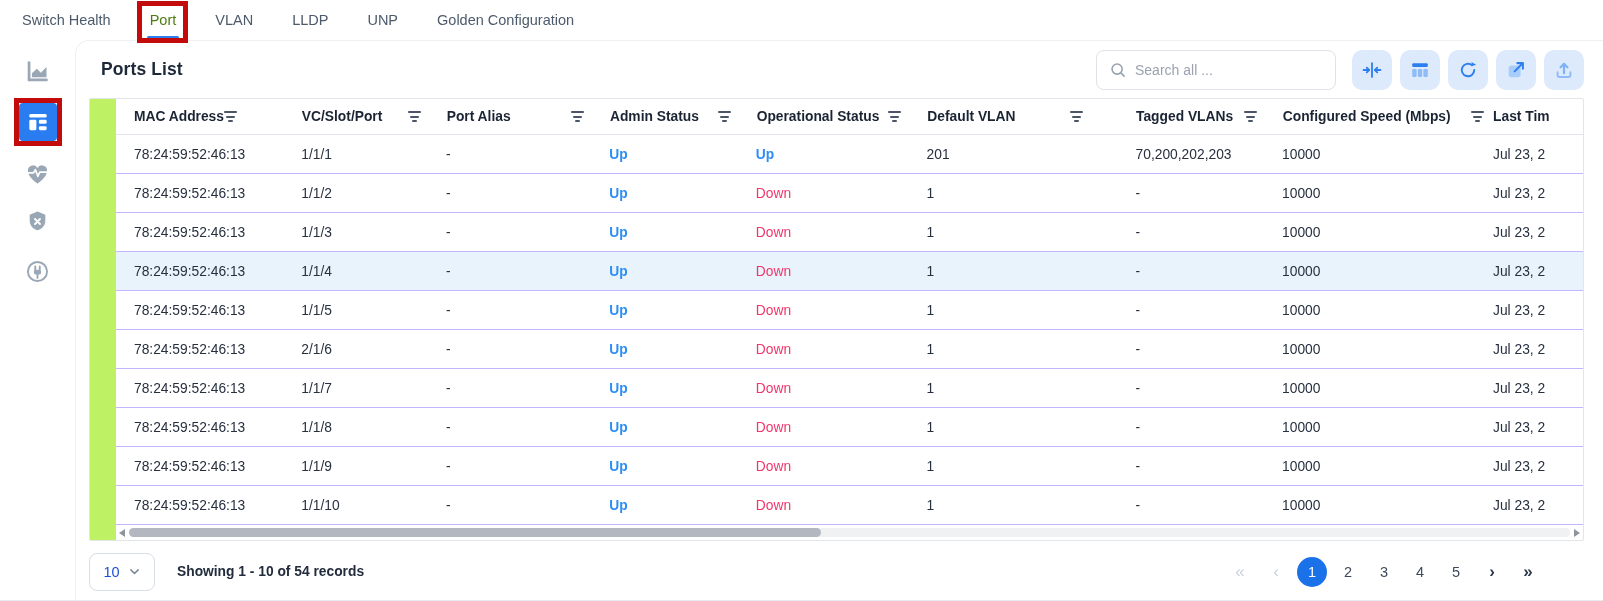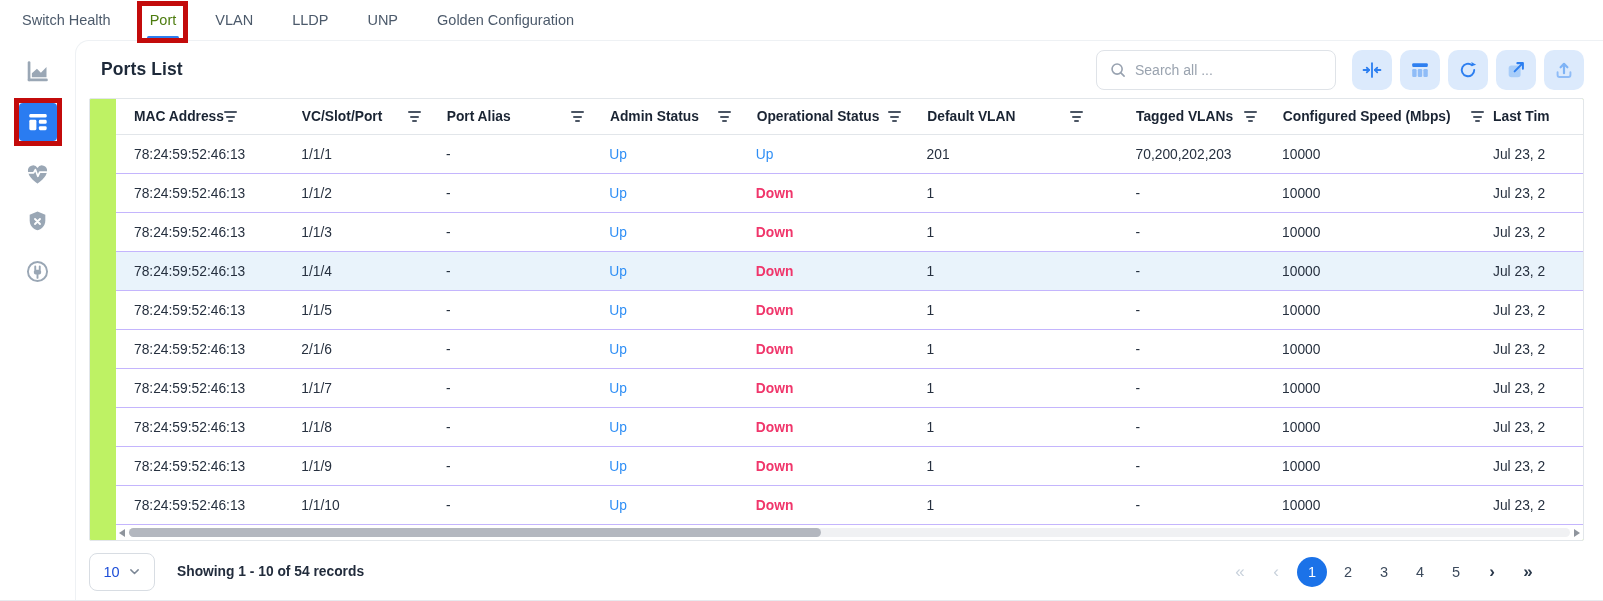--- a/index.html
+++ b/index.html
@@ -44,22 +44,22 @@
   .c2 { width:175px; }
   .c3 { width:157px; }
   .c4 { width:183px;gap:8px; }
   .c5 { width:195px; }
   .c6 { width:157px;margin-left:27px; }
   .c7 { width:226px;gap:20px; }
   .c8 { flex:1; min-width:90px; }
   .filter { display:inline-flex; flex-direction:column; gap:2.5px; align-items:center; cursor:pointer; }
   .filter i { display:block; height:2px; background:#4b5563; border-radius:1px; }
   .filter i:nth-child(1){ width:13px; } .filter i:nth-child(2){ width:9px; } .filter i:nth-child(3){ width:5px; }
-  .st.up { color:#2e8ef5; font-weight:normal; }
-  .st.down { color:#f0366b; font-weight:bold; }
+  .st.up { color:#2e8ef5; font-weight:bold; }
+  .st.down { color:#f0366b; font-weight:normal; }
 
   .hscroll { height:15px; position:relative; background:#fff; }
   .hs-track { position:absolute; left:13px; right:13px; top:3px; height:9px; background:#f0f1f3; border-radius:5px; }
   .hs-thumb { position:absolute; left:0; top:0; height:9px; width:48%; background:#b3b7bf; border-radius:5px; cursor:grab; }
   .hs-arrow { position:absolute; top:4px; width:0; height:0; border-top:4px solid transparent; border-bottom:4px solid transparent; cursor:pointer; }
   .hs-arrow.left { left:3px; border-right:6px solid #8f959d; }
   .hs-arrow.right { right:3px; border-left:6px solid #8f959d; }
 
   
   .card-footer { flex:1; display:flex; align-items:center; padding:2px 60px 0 13px; }

